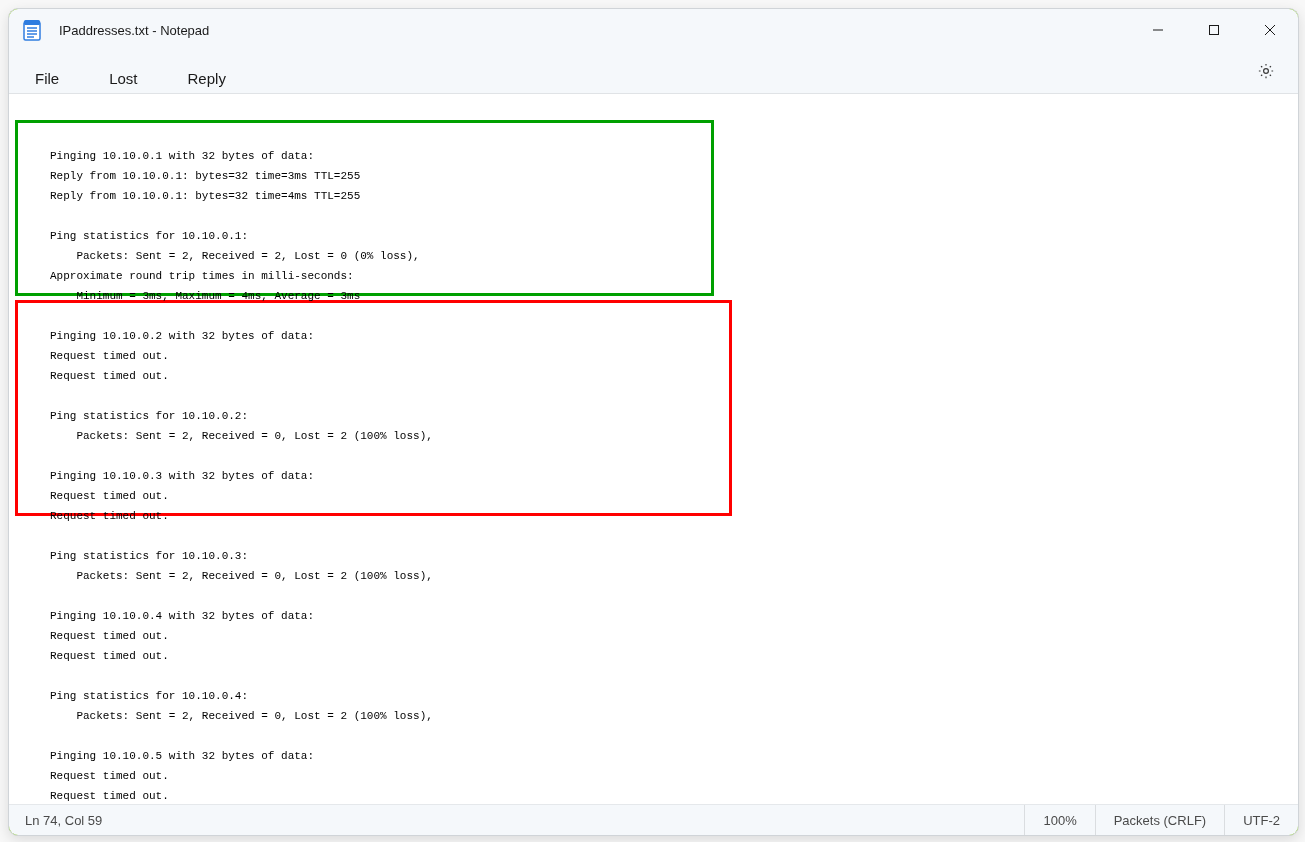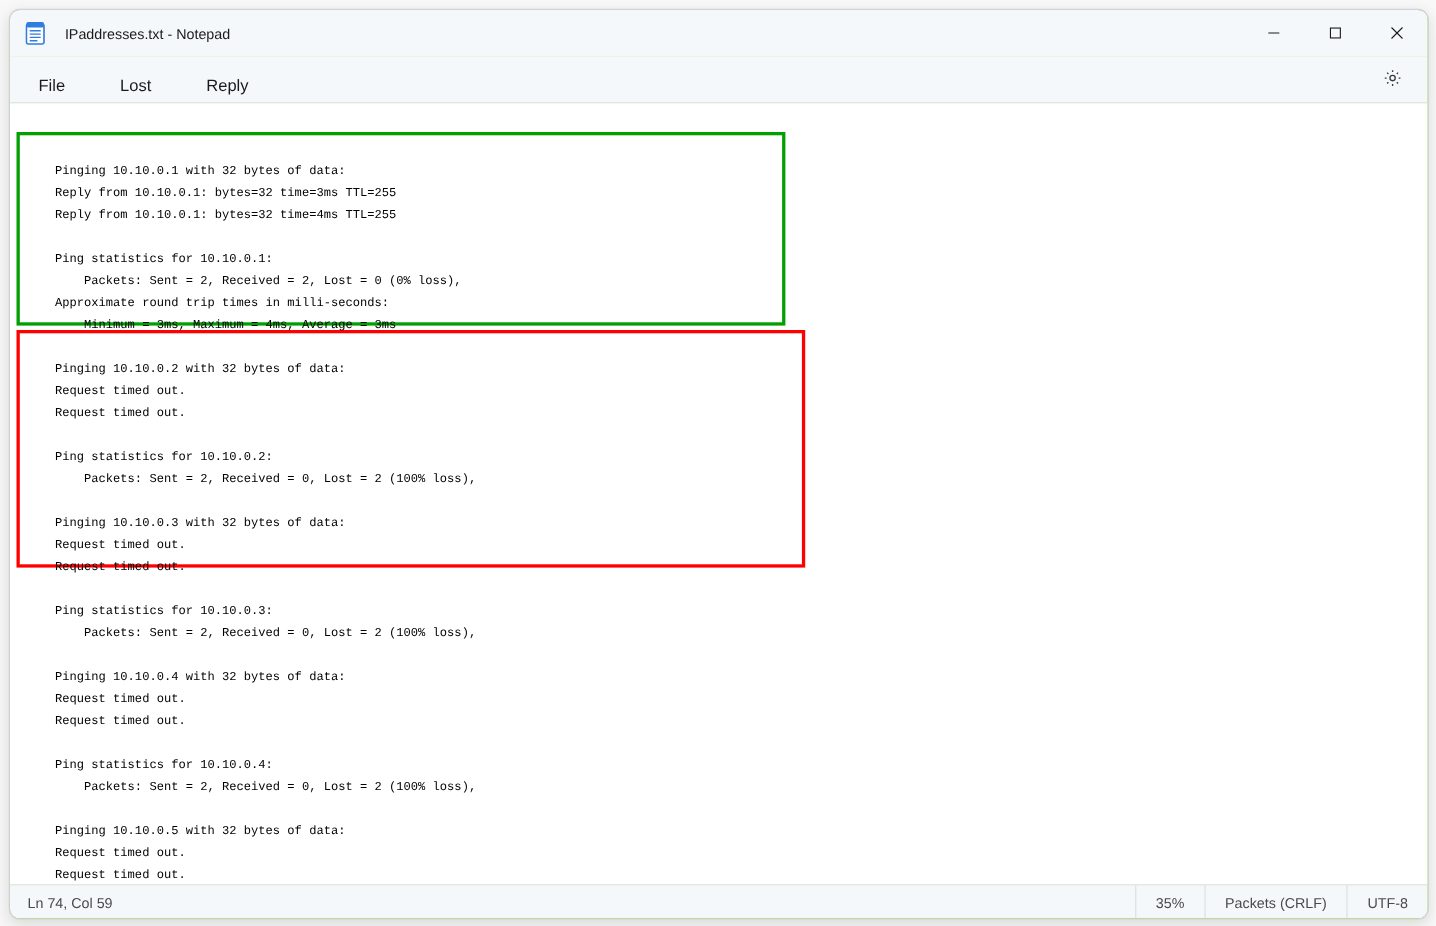--- a/index.html
+++ b/index.html
@@ -215,18 +215,18 @@
     Packets: Sent = 2, Received = 0, Lost = 2 (100% loss),
 
 Pinging 10.10.0.5 with 32 bytes of data:
 Request timed out.
 Request timed out.</div>
   </div>
 
   <div class="statusbar">
     <div class="seg first">Ln 74, Col 59</div>
     <div class="fill"></div>
-    <div class="seg">35%</div>
+    <div class="seg">100%</div>
     <div class="seg">Packets (CRLF)</div>
-    <div class="seg">UTF-8</div>
+    <div class="seg">UTF-2</div>
   </div>
 
 </div>
 
 </body></html>

